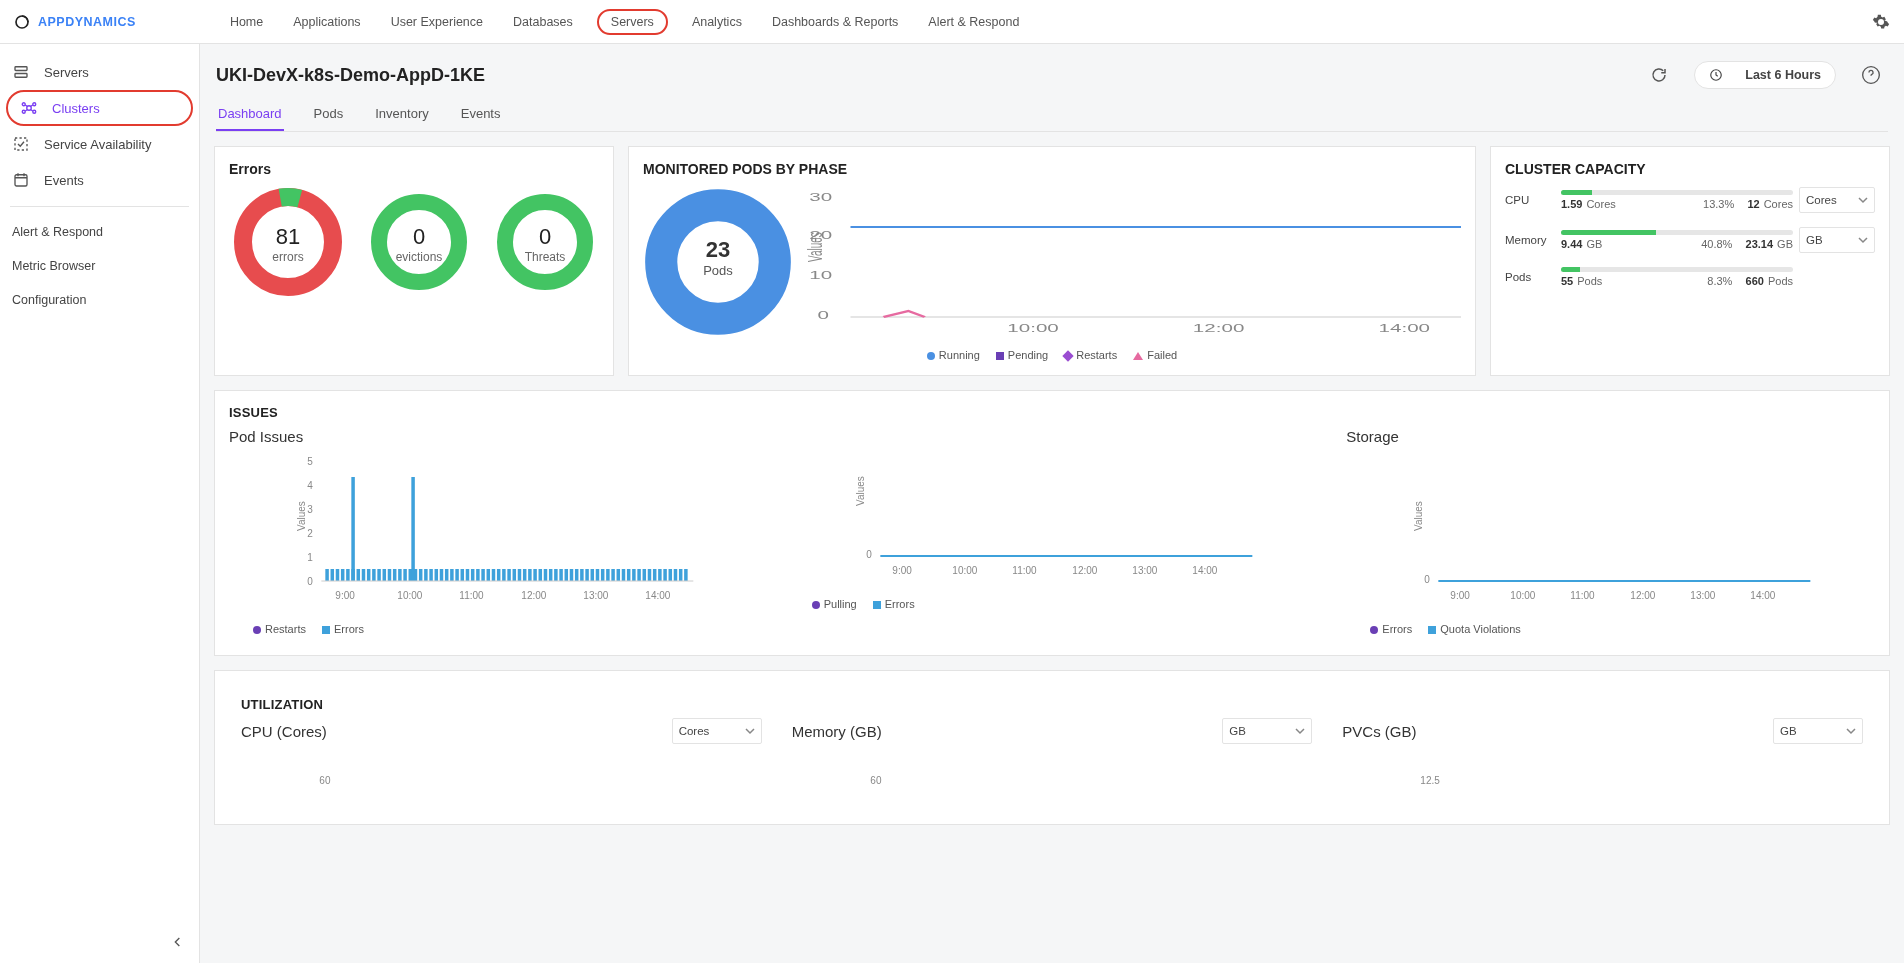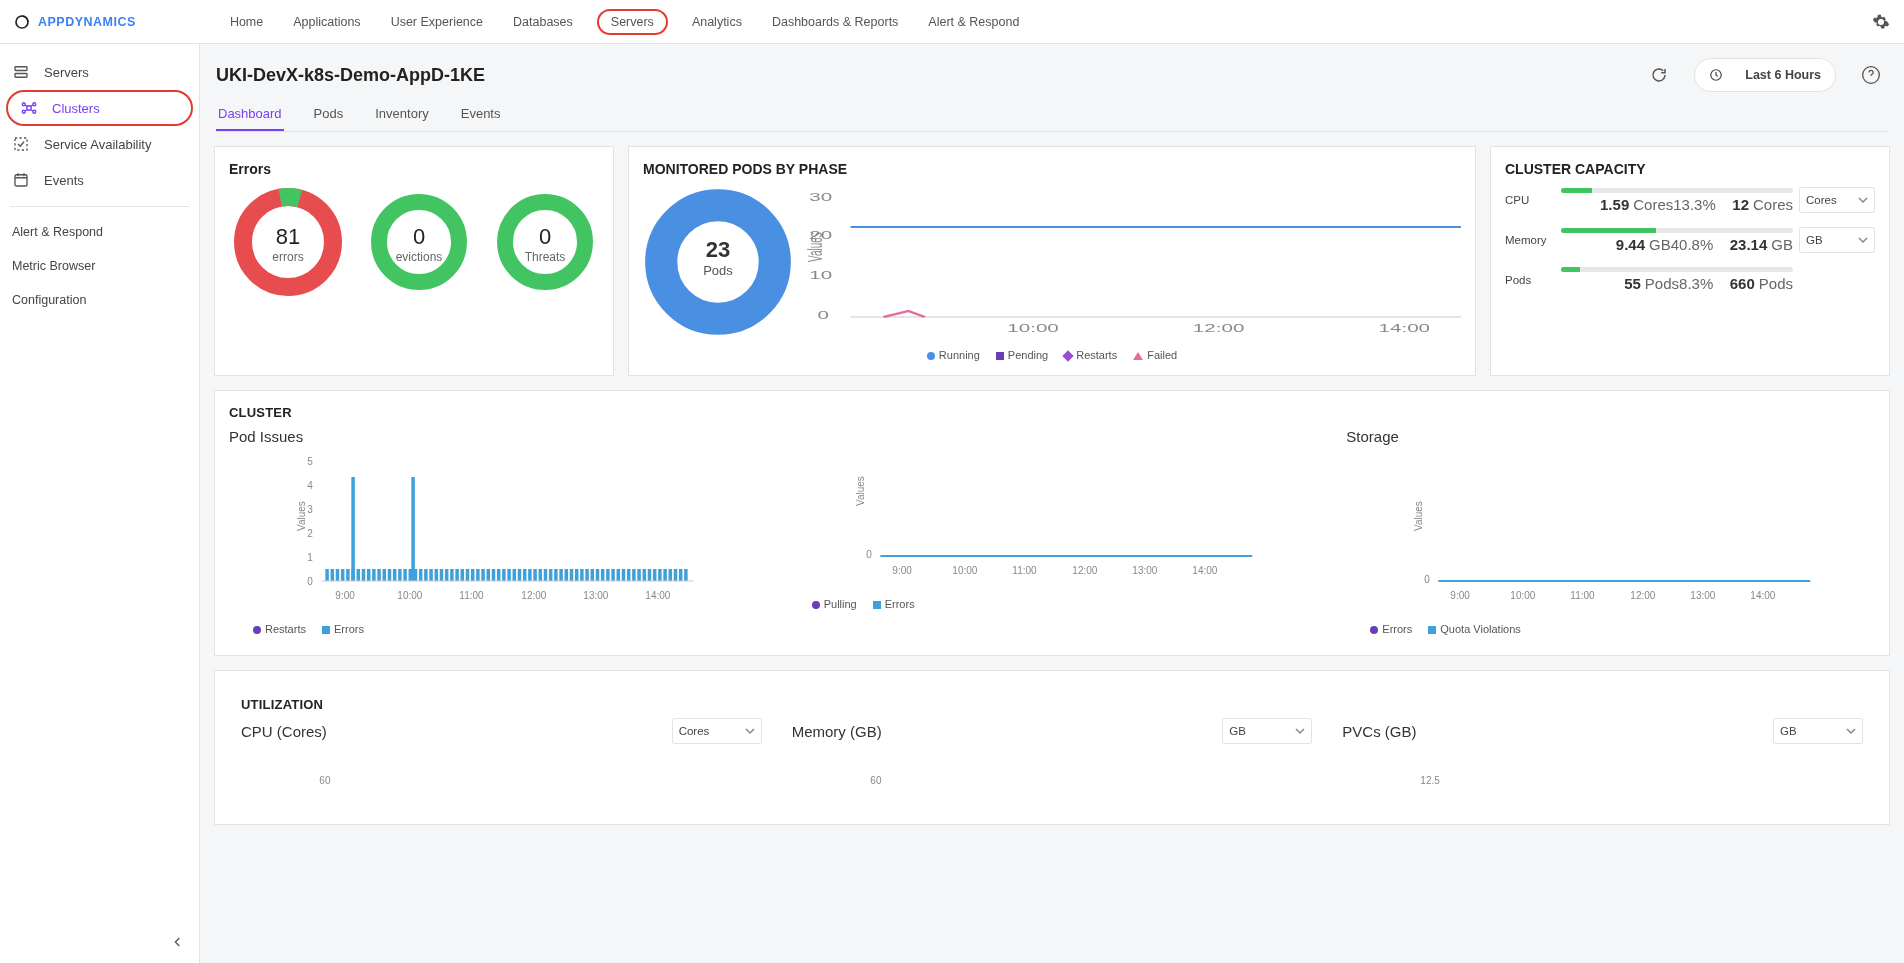--- a/index.html
+++ b/index.html
@@ -55,21 +55,21 @@
   .sidebar hr{border:none;border-top:1px solid var(--border);margin:8px 10px}
   .side-link{padding:10px 12px;cursor:pointer;font-size:12.5px;color:#444}
   
   .main{flex:1;background:var(--bg);overflow:auto;padding:14px 14px 30px}
   .page-head{
     display:flex;align-items:center;gap:18px;margin:0 2px 4px;
   }
   .page-title{font-size:18px;font-weight:600;color:#222}
   .page-head .grow{flex:1}
   .pill{
-    display:flex;align-items:center;gap:22px;height:34px;
+    display:flex;align-items:center;gap:22px;height:28px;
     border:1px solid var(--border);border-radius:17px;padding:0 14px;
     background:#fff;font-size:12.5px;color:#444;cursor:pointer;
   }
   .iconbtn{width:34px;height:34px;border:none;border-radius:50%;background:transparent;display:flex;align-items:center;justify-content:center;cursor:pointer;color:#555}
   .subtabs{
     display:flex;gap:28px;font-size:13px;color:#555;
     border-bottom:1px solid var(--border);margin:6px 2px 14px;
   }
   .subtabs .tab{padding:8px 2px;cursor:pointer}
   .subtabs .tab.active{color:var(--purple);border-bottom:2.5px solid var(--purple);}
@@ -96,21 +96,21 @@
   .legend .dot{display:inline-block;width:8px;height:8px;border-radius:50%;margin-right:4px;vertical-align:middle}
   .legend .sq{display:inline-block;width:8px;height:8px;margin-right:4px;vertical-align:middle}
   .legend .diamond{display:inline-block;width:8px;height:8px;transform:rotate(45deg);margin-right:4px;vertical-align:middle}
   .legend .tri{display:inline-block;width:0;height:0;border-left:5px solid transparent;border-right:5px solid transparent;border-bottom:8px solid;vertical-align:middle;margin-right:4px}
   .capacity-card{width:400px}
   .cap-row{display:flex;align-items:center;font-size:11px;color:#555;margin:8px 0 14px}
   .cap-label{width:56px;font-size:11.5px;color:#444}
   .cap-bar-wrap{flex:1}
   .cap-bar{height:5px;border-radius:3px;background:#e6e6e6;overflow:hidden}
   .cap-bar-fill{height:100%;background:var(--green)}
-  .cap-under{display:flex;justify-content:flex-end;margin-top:3px;font-size:15px;color:#666}
+  .cap-under{display:flex;justify-content:space-between;margin-top:3px;font-size:11px;color:#666}
   .cap-under span{display:inline-flex;gap:4px;align-items:baseline}
   .cap-select{width:76px;margin-left:6px}
   .select{
     display:flex;align-items:center;justify-content:space-between;
     border:1px solid var(--border);border-radius:2px;background:#fff;
     font-size:11.5px;color:#444;padding:4px 6px;cursor:pointer;height:26px;
   }
   .select svg{width:10px;height:10px;color:#888}
   
   .issues-card{padding:14px 14px 20px}
@@ -354,21 +354,21 @@
         <span>8.3%&nbsp;&nbsp;&nbsp;<b style="color:#333">660</b> Pods</span>
       </div>
     </div>
     <div class="cap-select"></div>
             </div>
           </div>
       </div>
     </div>
 
     <div class="card issues-card">
-      <div class="section-label">CLUSTER</div>
+      <div class="section-label">ISSUES</div>
       <div class="issues-grid" id="issues-grid">
           <div class="issue-col">
             <div class="issue-title">Pod Issues</div>
             <div class="mini-chart"><svg width="100%" height="160" viewBox="0 0 400 160">
     <text x="-80" y="12" transform="rotate(-90)">Values</text>
     <text x="14" y="14">5</text>
                 <text x="14" y="38">4</text>
                 <text x="14" y="62">3</text>
     <text x="14" y="86">2</text>
                 <text x="14" y="110">1</text>

